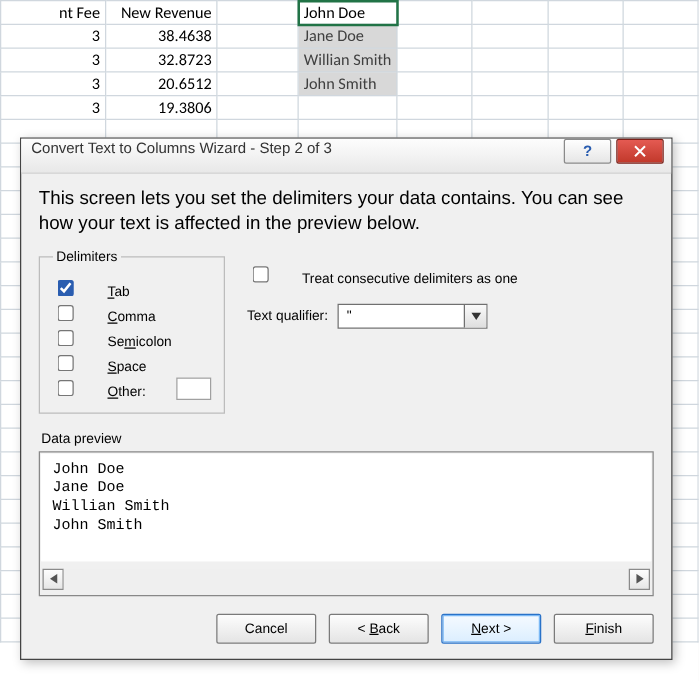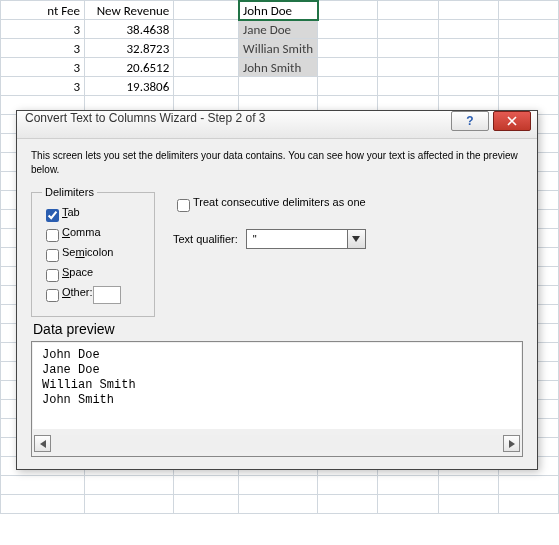--- a/index.html
+++ b/index.html
@@ -93,44 +93,44 @@
     border-color: #7a1f18;
     color: #fff;
     font-weight: bold;
     margin-right: 6px;
   }
   .tb-btn.close svg { width: 10px; height: 10px; }
   .dialog-body {
     padding: 10px 14px 12px 14px;
   }
   .desc {
-    font-size: 10px;
+    font-size: 15px;
     color: #000;
     margin-bottom: 10px;
     line-height: 1.35;
   }
   .main-row {
     display: flex;
     gap: 18px;
     align-items: flex-start;
   }
   fieldset.delim {
     border: 1px solid #bcbcbc;
     padding: 8px 10px 10px 10px;
     margin: 0;
-    width: 124px;
+    width: 105px;
   }
   fieldset.delim legend {
     font-size: 11px;
     padding: 0 3px;
   }
   .chk {
     display: flex;
-    align-items: flex-start;
-    gap: 0;
+    align-items: flex-end;
+    gap: 24px;
     height: 20px;
     font-size: 11px;
   }
   .chk input[type="checkbox"] {
     width: 13px; height: 13px;
     accent-color: #2a5db0;
   }
   .chk .u { text-decoration: underline; }
   .chk input[type="text"] {
     width: 28px;
@@ -167,22 +167,22 @@
     width: 18px;
     height: 100%;
     border-left: 1px solid #707070;
     background: linear-gradient(#fafafa,#dedede);
     display: flex;
     align-items: center;
     justify-content: center;
   }
   .combo .btn svg { width: 8px; height: 6px; }
   .preview-label {
-    font-size: 14px;
-    margin: 4px 0 4px 2px;
+    font-size: 11px;
+    margin: 14px 0 4px 2px;
   }
   .preview-outer {
     border: 1px solid #888;
     background: #f0f0f0;
     padding: 1px;
     height: 116px;
     position: relative;
   }
   .preview-inner {
     background: #fff;
@@ -597,14 +597,28 @@
         </div>
         <div class="track"></div>
         <div class="arrow">
           <svg width="6" height="8">
               <path d="M0 0 L0 8 L6 4 Z" fill="#555"></path>
             </svg>
         </div>
       </div>
     </div>
 
+    <div class="btnrow">
+      <div class="btn-std">
+          <span>Cancel</span>
+        </div>
+      <div class="btn-std">
+          <span>&lt; <span class="u">B</span>ack</span>
+        </div>
+      <div class="btn-std focused">
+          <span><span class="u">N</span>ext &gt;</span>
+        </div>
+      <div class="btn-std">
+          <span><span class="u">F</span>inish</span>
+        </div>
+    </div>
   </div>
 </div>
 
 </body></html>

